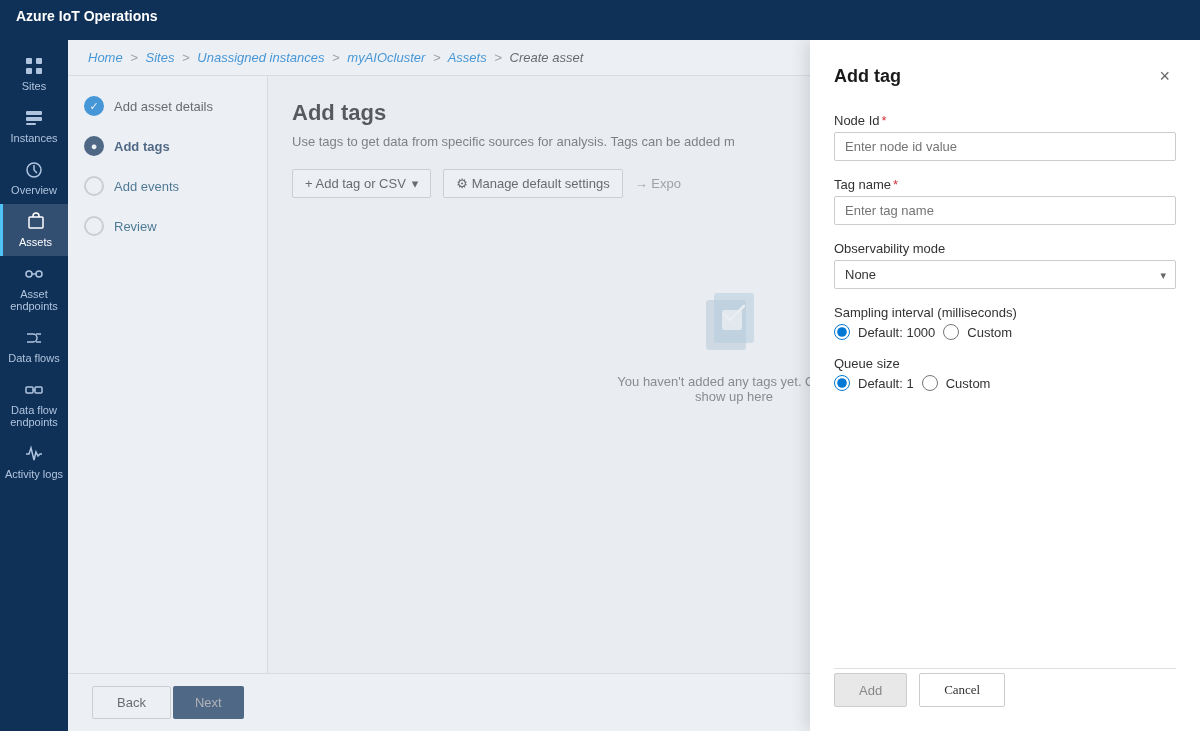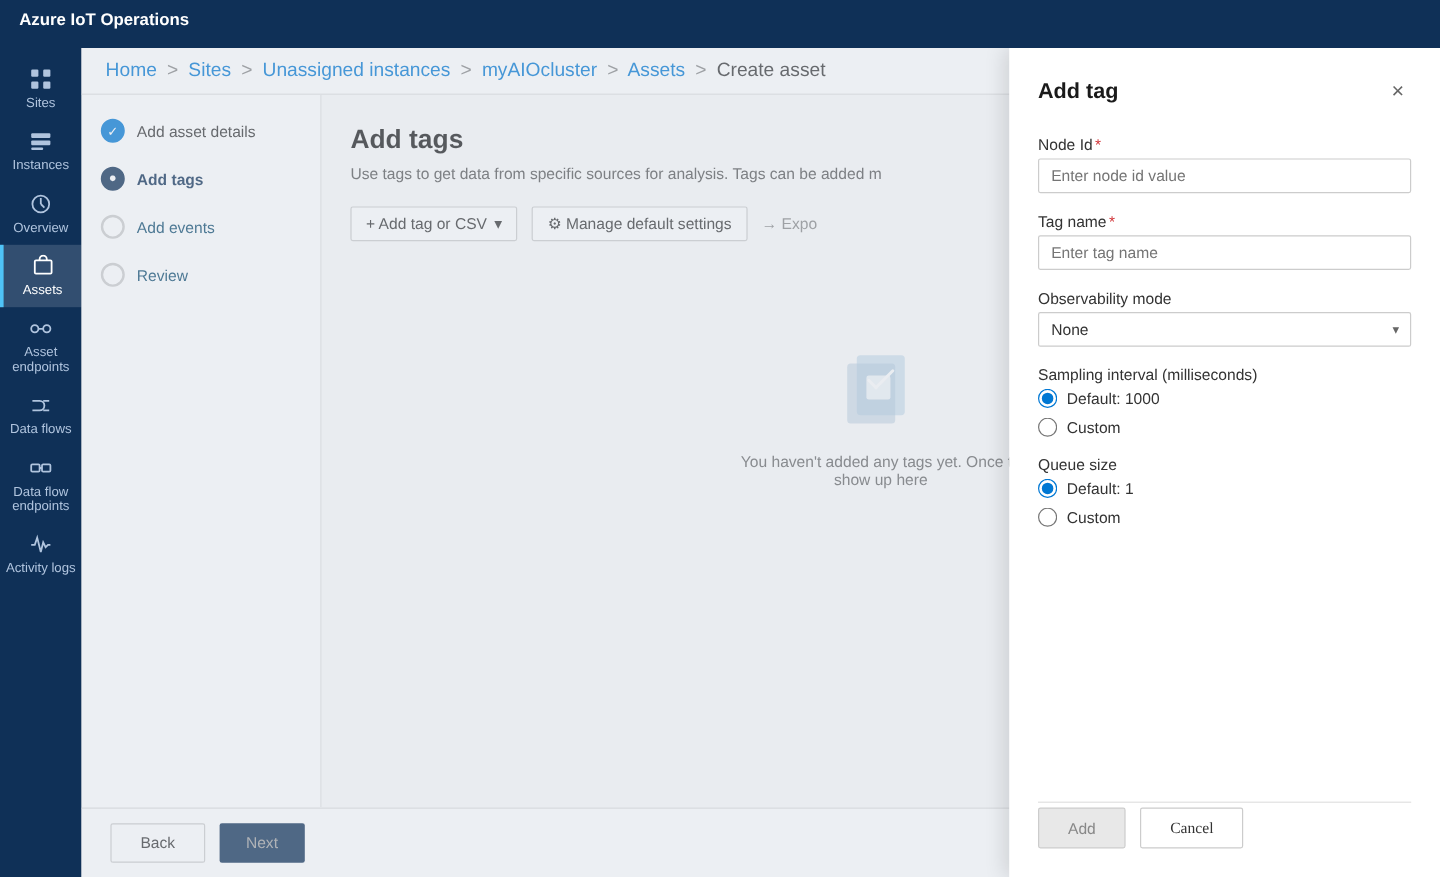--- a/index.html
+++ b/index.html
@@ -54,24 +54,25 @@
       display: flex;
       flex-direction: column;
       background: #f3f3f3;
       overflow: hidden;
       position: relative;
     }
 
     
     .breadcrumb {
       padding: 10px 20px;
-      font-size: 16px;
+      font-size: 13px;
       color: #555;
       background: white;
       border-bottom: 1px solid #e0e0e0;
+      font-style: italic;
     }
     .breadcrumb a { color: #0078d4; text-decoration: none; }
     .breadcrumb .sep { margin: 0 4px; color: #888; }
     .breadcrumb .current { color: #333; font-weight: 500; }
 
     
     .page-body {
       display: flex;
       flex: 1;
       overflow: hidden;
@@ -159,21 +160,21 @@
     }
     .empty-text { font-size: 13px; color: #666; }
 
     
     .bottom-bar {
       background: white;
       border-top: 1px solid #e0e0e0;
       padding: 12px 24px;
       display: flex;
       justify-content: flex-start;
-      gap: 12px;
+      gap: 2px;
       flex-shrink: 0;
     }
     .btn-back {
       padding: 8px 24px;
       border: 1px solid #ccc;
       background: white;
       border-radius: 2px;
       cursor: pointer;
       font-size: 13px;
       color: #333;
@@ -194,21 +195,21 @@
       position: absolute;
       top: 0; left: 0; right: 0; bottom: 0;
       background: rgba(200,210,220,0.35);
       z-index: 10;
     }
 
     
     .side-panel {
       position: absolute;
       top: 0; right: 0; bottom: 0;
-      width: 359px;
+      width: 390px;
       background: white;
       box-shadow: -4px 0 16px rgba(0,0,0,0.12);
       z-index: 20;
       display: flex;
       flex-direction: column;
       padding: 24px;
     }
     .panel-header {
       display: flex;
       justify-content: space-between;
@@ -261,21 +262,21 @@
     .select-chevron {
       position: absolute;
       right: 10px;
       top: 50%;
       transform: translateY(-50%);
       pointer-events: none;
       color: #666;
       font-size: 11px;
     }
 
-    .radio-group { display: flex; flex-direction: column; gap: 8px; margin-top: 4px; }
+    .radio-group { display: flex; flex-direction: row; gap: 8px; margin-top: 4px; }
     .radio-item {
       display: flex;
       align-items: center;
       gap: 8px;
       font-size: 13px;
       color: #333;
       cursor: pointer;
     }
     .radio-input {
       width: 16px;

